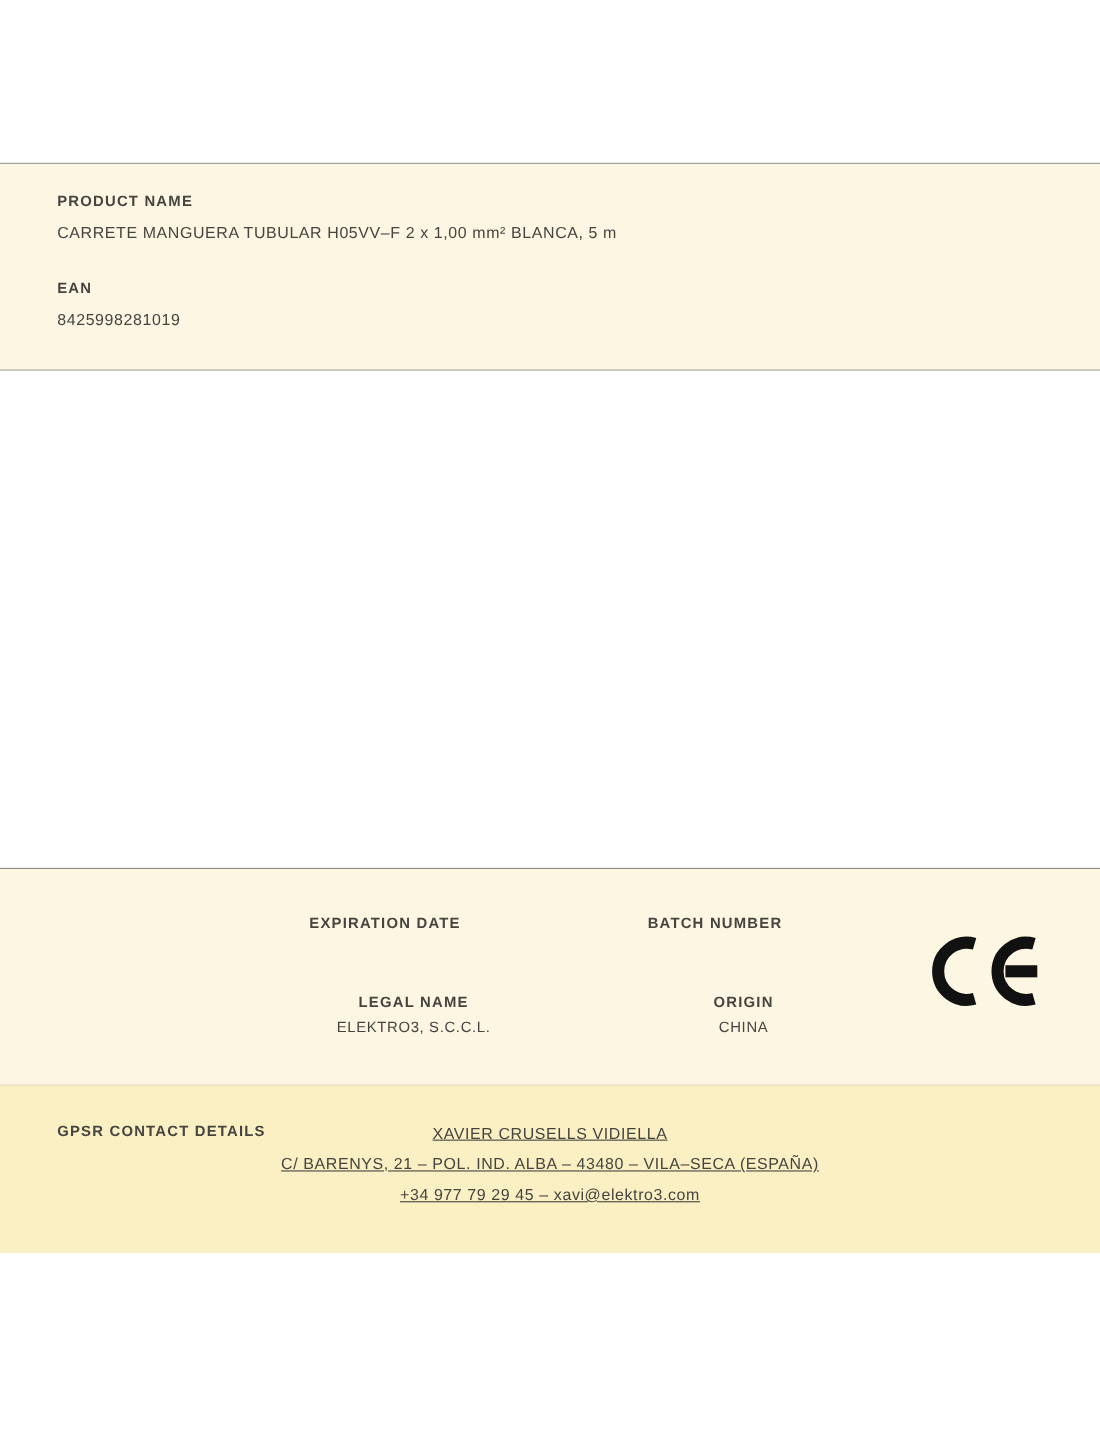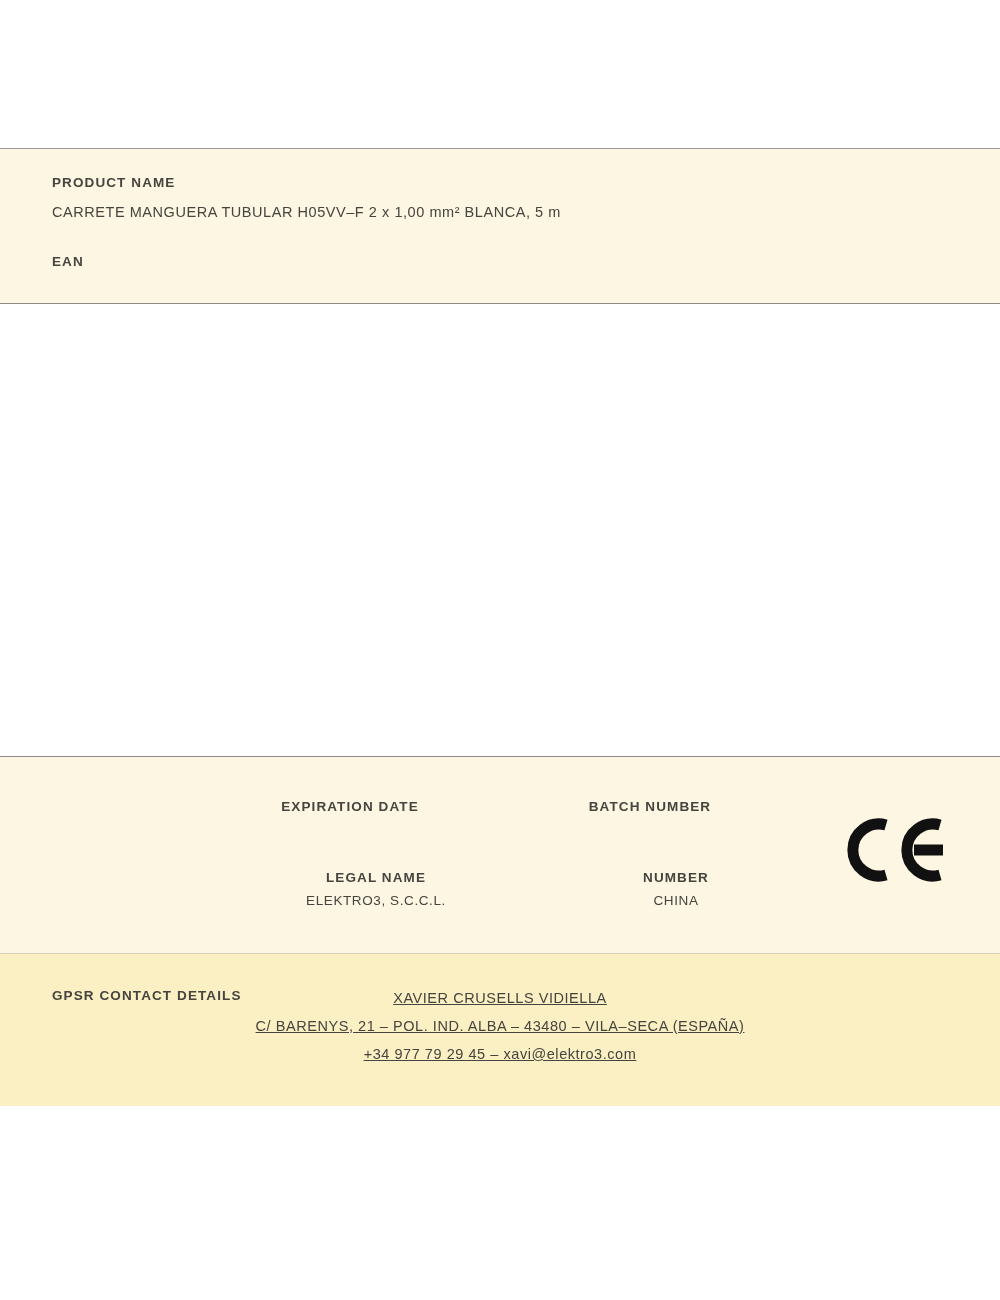--- a/index.html
+++ b/index.html
@@ -28,21 +28,21 @@
     background: #ffffff;
   }
 
   
   .header-block {
     background: #fdf6e3;
     border-top: 1px solid #9a9a92;
     border-bottom: 1px solid #8c8c85;
     padding: 26px 52px 22px 52px;
     box-sizing: border-box;
-    height: 156px;
+    height: 189px;
   }
   .field-label {
     font-size: 13.5px;
     font-weight: bold;
     letter-spacing: 1.1px;
     color: #46443f;
     margin: 0 0 14px 0;
   }
   .field-value {
     font-size: 14.5px;
@@ -147,20 +147,21 @@
 
 <div class="page">
 
   <div class="top-gap"></div>
 
   <div class="header-block">
     <p class="field-label">PRODUCT NAME</p>
     <p class="field-value">CARRETE MANGUERA TUBULAR H05VV–F 2 x 1,00 mm² BLANCA, 5 m</p>
     <div class="field-gap"></div>
     <p class="field-label">EAN</p>
+    <p class="field-value">8425998281019</p>
   </div>
 
   <div class="body-blank"></div>
 
   <div class="info-block">
 
     <div class="info-row row1">
       <div class="info-cell spacer"></div>
       <div class="info-cell">
         <div class="info-heading">EXPIRATION DATE</div>
@@ -173,21 +174,21 @@
       <div class="info-cell spacer"></div>
     </div>
 
     <div class="info-row row2">
       <div class="info-cell spacer"></div>
       <div class="info-cell">
         <div class="info-heading">LEGAL NAME</div>
         <div class="info-value">ELEKTRO3, S.C.C.L.</div>
       </div>
       <div class="info-cell">
-        <div class="info-heading">NUMBER</div>
+        <div class="info-heading">ORIGIN</div>
         <div class="info-value">CHINA</div>
       </div>
       <div class="info-cell spacer"></div>
     </div>
 
     <div class="ce-mark">
       <svg width="100" height="70" viewBox="0 0 100 70" xmlns="http://www.w3.org/2000/svg">
         <path d="M42 10 A26 26 0 1 0 42 60" fill="none" stroke="#111111" stroke-width="11"></path>
         <path d="M96 10 A26 26 0 1 0 96 60" fill="none" stroke="#111111" stroke-width="11"></path>
         <rect x="70" y="29.5" width="29" height="11" fill="#111111"></rect>

